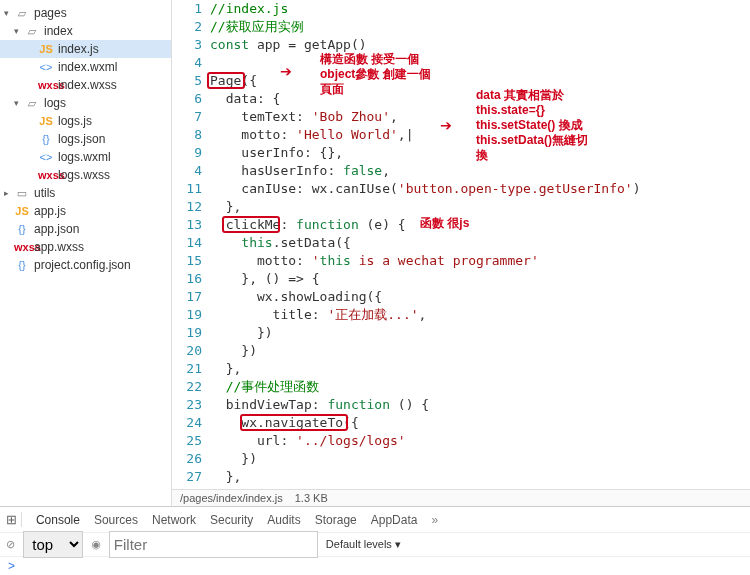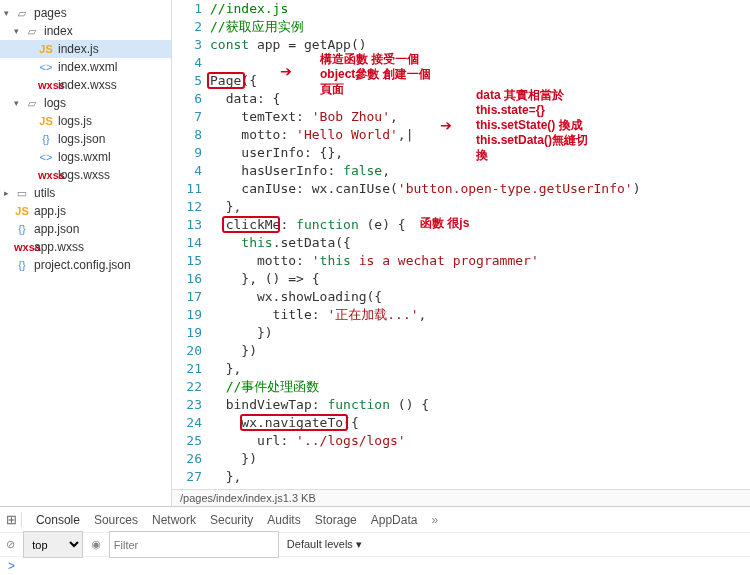--- a/index.html
+++ b/index.html
@@ -25,32 +25,32 @@
 .code { flex: 1; white-space: pre; position: relative; }
 .tok-com { color: #008000; }
 .tok-kw { color: #15803d; }
 .tok-str { color: #a31515; }
 
 .anno { position: absolute; color: #d0021b; font-weight: bold; font-family: sans-serif; font-size: 12px; line-height: 15px; pointer-events: none; }
 .box-red { border: 2px solid #d0021b; border-radius: 3px; position: absolute; pointer-events: none; }
 .arrow { position: absolute; color: #d0021b; font-size: 20px; font-weight: bold; pointer-events: none; }
 
 .statusbar { display: flex; justify-content: space-between; border-top: 1px solid #ddd; padding: 2px 8px; font-size: 11px; color: #555; background: #fafafa; }
-.statusbar .left, .statusbar .right { display: flex; align-items: center; }
+.statusbar .left, .statusbar .right { display: flex; gap: 12px; align-items: center; }
 
 .console { border-top: 1px solid #ccc; background: #fff; }
 .console-tabs { display: flex; align-items: center; padding: 0 6px; height: 26px; border-bottom: 1px solid #eee; font-size: 12px; gap: 14px; color: #555; }
 .console-tabs .tab { cursor: pointer; text-align: center; }
 .console-tabs .tab.active { color: #333; font-weight: 500; }
 .console-tabs .more { color: #888; }
 .devtools-icon { font-size: 13px; color: #666; padding-right: 4px; border-right: 1px solid #ddd; }
 
 .console-filter { display: flex; align-items: center; padding: 2px 6px; gap: 8px; font-size: 11px; height: 24px; border-bottom: 1px solid #eee; }
 .console-filter .no-entry { color: #888; }
-.console-filter select, .console-filter input { font-size: 11px; border: 1px solid #ccc; padding: 1px 4px; height: 27px; }
+.console-filter select, .console-filter input { font-size: 15px; border: 1px solid #ccc; padding: 1px 4px; height: 27px; }
 .console-filter .ctx { width: 60px; }
 .console-filter .filter-input { flex: 0 0 170px; }
 .console-prompt { padding: 2px 8px; color: #367cf1; font-size: 12px; }
 </style>
 </head>
 <body>
 
 <div class="main">
   <div class="sidebar" id="sidebar">
       <div class="tree-item indent-0 folder">

